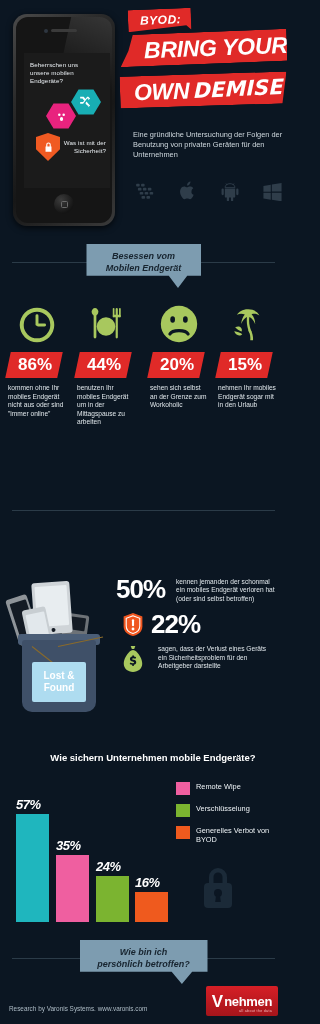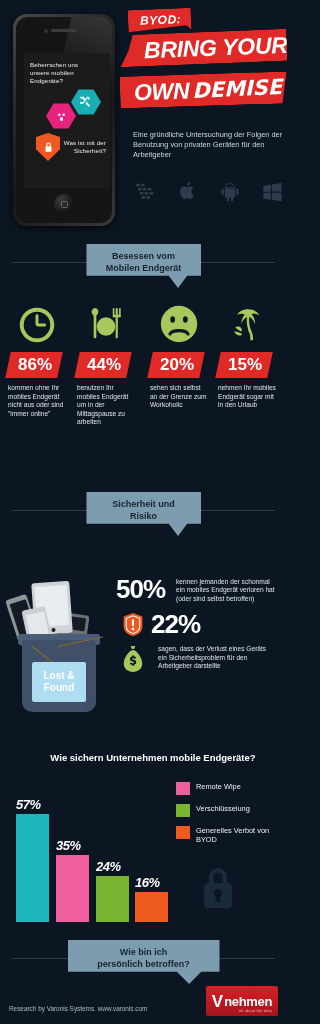--- a/index.html
+++ b/index.html
@@ -143,22 +143,22 @@
     position:absolute; left:50%; transform:translateX(-50%); top:4px;
     width:115px; min-height:36px;
     background:#7d9cb0;
     color:#17242f;
     text-align:center;
     font-size:9px; font-weight:bold; line-height:12px;
     padding:6px 6px 5px;
     clip-path: polygon(0 0, 100% 0, 100% 72%, 88% 72%, 80% 100%, 72% 72%, 0 72%);
     padding-bottom:14px;
   }
-  .banner span { display:block; }
-  .banner.wide { width:152px; }
+  .banner span { display:block;font-style:italic; }
+  .banner.wide { width:128px; }
 
   
   .obsess { position:relative; height:200px; }
   .stat-col { position:absolute; top:8px; }
   .stat-icon { height:48px; display:flex; align-items:flex-end; justify-content:center; color:#a8c85e; }
   .stat-icon svg { fill:#a8c85e; }
   .pct-tag {
     margin-top:8px; background:#e02a28; color:#fff;
     font-size:17px; font-weight:bold; line-height:1;
     padding:4px 8px 5px 10px; display:inline-block;
@@ -289,21 +289,21 @@
       <span>BYOD:</span>
     </div>
     <div class="ribbon line2">
       <span>BRING YOUR</span>
     </div>
     <div class="ribbon line3">
       <span>OWN</span>
       <span class="demise">DEMISE</span>
     </div>
 
-    <div class="subtitle">Eine gründliche Untersuchung der Folgen der Benutzung von privaten Geräten für den Arbeitgeber</div>
+    <div class="subtitle">Eine gründliche Untersuchung der Folgen der Benutzung von privaten Geräten für den Unternehmen</div>
 
     <div class="os-icons">
       <div class="os-ico">
         <svg width="22" height="18" viewBox="0 0 24 20">
           <rect x="1" y="2" width="4" height="3" rx="1"></rect>
             <rect x="6.5" y="2" width="4" height="3" rx="1"></rect>
           <rect x="3" y="6.5" width="4" height="3" rx="1"></rect>
             <rect x="8.5" y="6.5" width="4" height="3" rx="1"></rect>
           <rect x="14" y="6.5" width="4" height="3" rx="1"></rect>
           <rect x="5" y="11" width="4" height="3" rx="1"></rect>
@@ -399,24 +399,20 @@
         </div>
         <div class="pct-tag"><em>15%</em></div>
         <div class="stat-text">nehmen Ihr mobiles Endgerät sogar mit in den Urlaub</div>
       </div>
     </div>
   </div>
 
   <div class="sect">
     <div class="banner-wrap">
       <div class="banner-rule"></div>
-      <div class="banner">
-        <span>Sicherheit und</span>
-        <span>Risiko</span>
-      </div>
     </div>
 
     <div class="security">
 
       <div class="bin">
 
         <div class="dev" style="left:4px; top:18px; width:22px; height:48px; transform:rotate(-18deg);">
           <div class="dev-screen" style="left:2.5px; top:5px; right:2.5px; bottom:7px;"></div>
         </div>
         <div class="dev" style="left:54px; top:36px; width:25px; height:38px; transform:rotate(8deg); background:#6d7277;">

